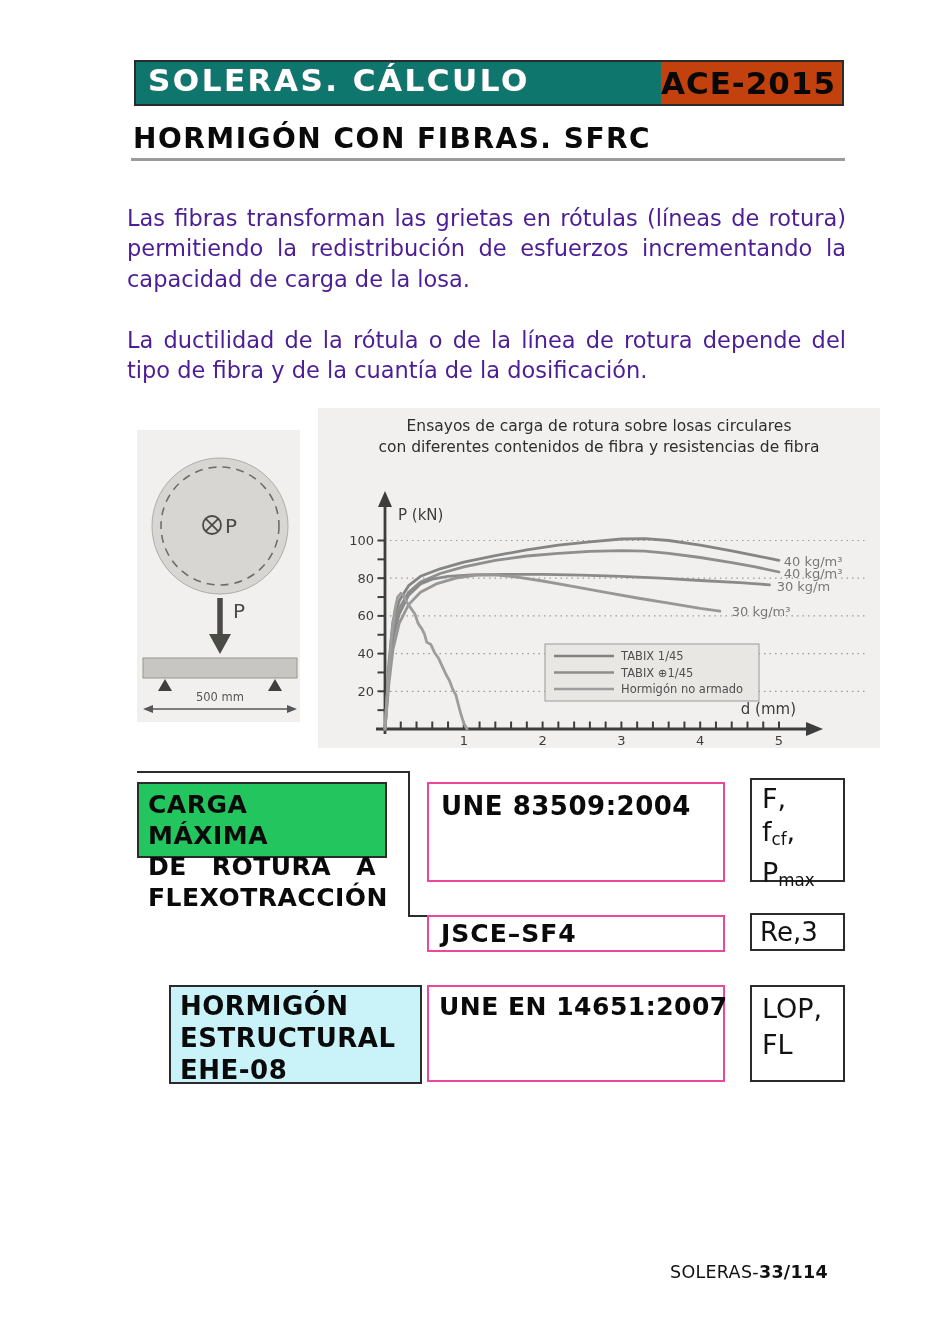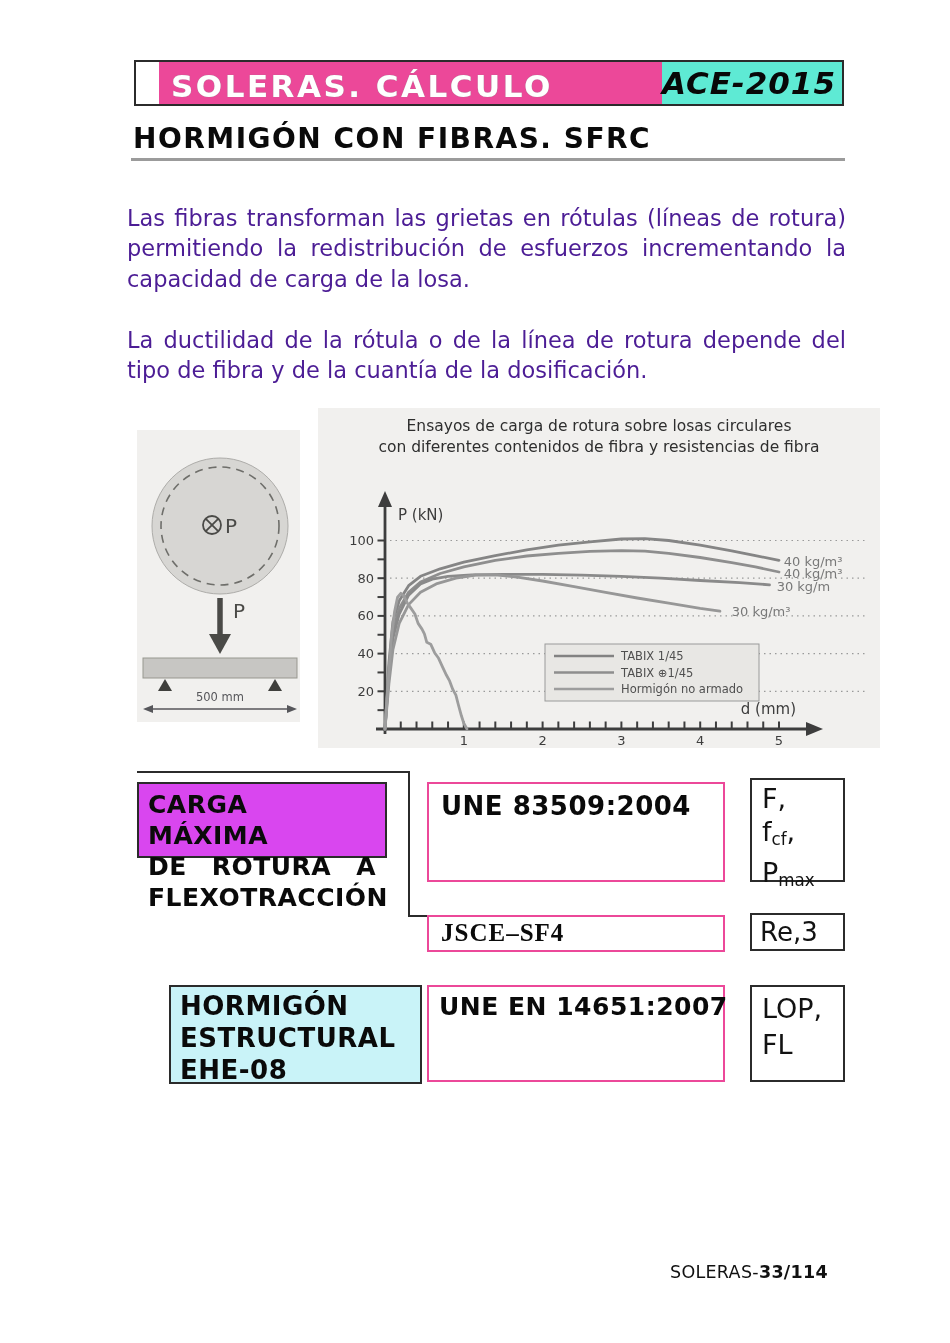--- a/index.html
+++ b/index.html
@@ -9,29 +9,28 @@
     overflow:hidden;
   }
   .abs{position:absolute;}
 
   
   .header-bar{
     left:134px;top:60px;width:706px;height:42px;
     border:2px solid #2b2b2b;display:flex;align-items:stretch;background:#ffffff;
   }
   .header-gray{
-    width:516px;background:#ec4899;display:flex;align-items:flex-end;
+    width:516px;background:#0f766e;display:flex;align-items:flex-start;
     padding-left:12px;
-    margin-left:23px;
   }
   .header-title{
     font-size:31px;font-weight:bold;color:#ffffff;letter-spacing:2.5px;
     text-shadow:0 0 1px #8a8a8a;white-space:nowrap;
   }
-  .header-badge-wrap{flex:1;display:flex;align-items:center;justify-content:flex-end;padding-right:6px;background:#5eead4;font-style:italic;}
+  .header-badge-wrap{flex:1;display:flex;align-items:center;justify-content:flex-end;padding-right:6px;background:#c2410c;}
   .header-badge{font-size:31px;font-weight:bold;color:#080808;letter-spacing:1px;white-space:nowrap;}
 
   
   .page-title{
     left:133px;top:122px;width:720px;font-size:28px;font-weight:bold;
     letter-spacing:1.5px;color:#0a0a0a;white-space:nowrap;
   }
   .title-rule{left:131px;top:158px;width:714px;height:3px;background:#9b9b9b;}
 
   
@@ -51,36 +50,36 @@
   .chart-svg{position:absolute;left:0;top:0;width:562px;height:340px;}
   .diagrambox{left:137px;top:430px;width:163px;height:292px;background:#f1f0ee;}
 
   
   .tline{background:#2b2b2b;}
   .lbox{
     border:2px solid #2b2b2b;box-sizing:border-box;
     font-weight:bold;color:#0a0a0a;
   }
   .label-box1{
-    left:137px;top:782px;width:250px;height:76px;background:#d946ef;
+    left:137px;top:782px;width:250px;height:76px;background:#22c55e;
     padding:5px 9px;font-size:25px;line-height:31px;letter-spacing:0.5px;
   }
   .label-box2{
     left:137px;top:985px;width:253px;height:99px;background:#c9f3f8;
     padding:3px 9px;font-size:26px;line-height:32px;letter-spacing:0.5px;margin-left:32px;
   }
   .bline{white-space:nowrap;}
   .jbox .bline{white-space:normal;}
   .jbox .bline:not(:last-child){text-align:justify;text-align-last:justify;}
   .std-box{
     border:2px solid #ec4899;box-sizing:border-box;background:#ffffff;
     font-weight:bold;color:#0a0a0a;white-space:nowrap;
   }
   .std-une1{left:427px;top:782px;width:298px;height:100px;font-size:26px;padding:7px 0 0 12px;letter-spacing:0.5px;}
-  .std-jsce{left:427px;top:915px;width:298px;height:37px;font-size:25px;padding:2px 0 0 12px;letter-spacing:1px;font-family:Liberation Serif, serif;}
+  .std-jsce{left:427px;top:915px;width:298px;height:37px;font-size:25px;padding:2px 0 0 12px;letter-spacing:1px;}
   .std-une2{left:427px;top:985px;width:298px;height:97px;font-size:25px;padding:5px 0 0 10px;letter-spacing:0.5px;}
   .res-box{
     border:2px solid #2b2b2b;box-sizing:border-box;background:#ffffff;
     font-weight:normal;color:#121212;
   }
   .res-f{left:750px;top:778px;width:95px;height:104px;font-size:27px;line-height:33px;padding:2px 0 0 10px;}
   .res-re{left:750px;top:913px;width:95px;height:38px;font-size:26px;padding:2px 0 0 8px;}
   .res-lop{left:750px;top:985px;width:95px;height:97px;font-size:27px;line-height:36px;padding:4px 0 0 10px;}
   .res-line span.sub{font-size:0.62em;vertical-align:-0.25em;margin-top:32px;}
 

